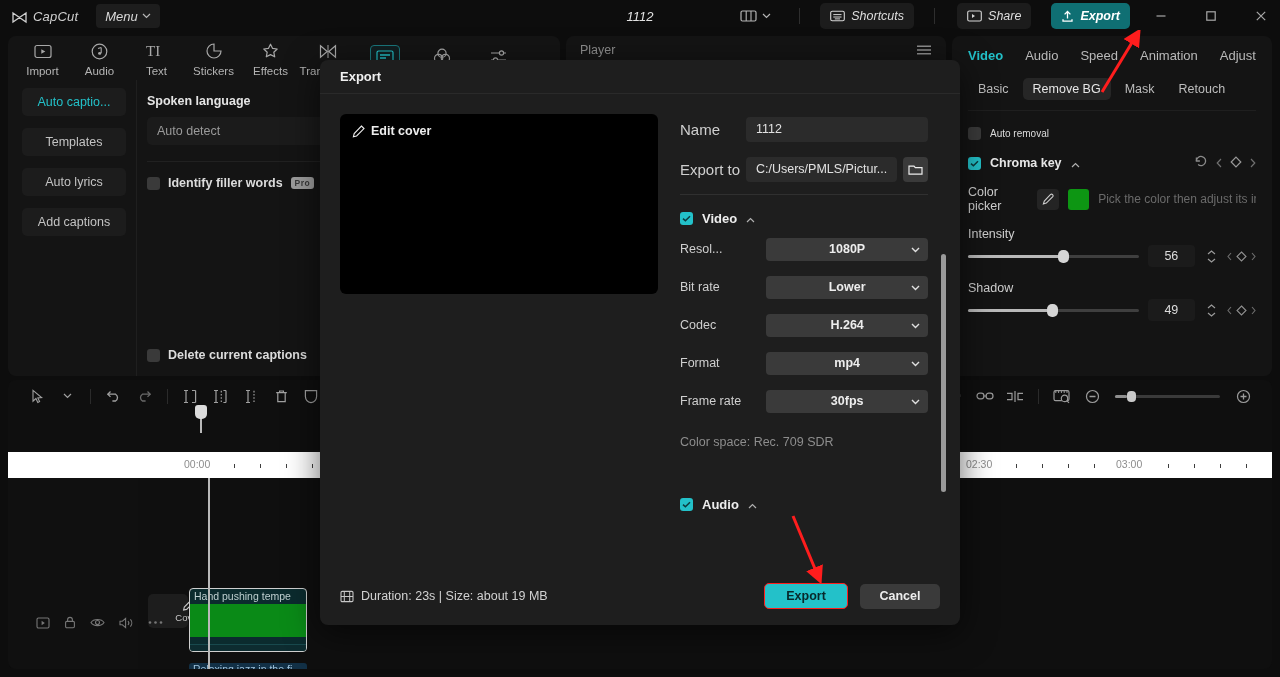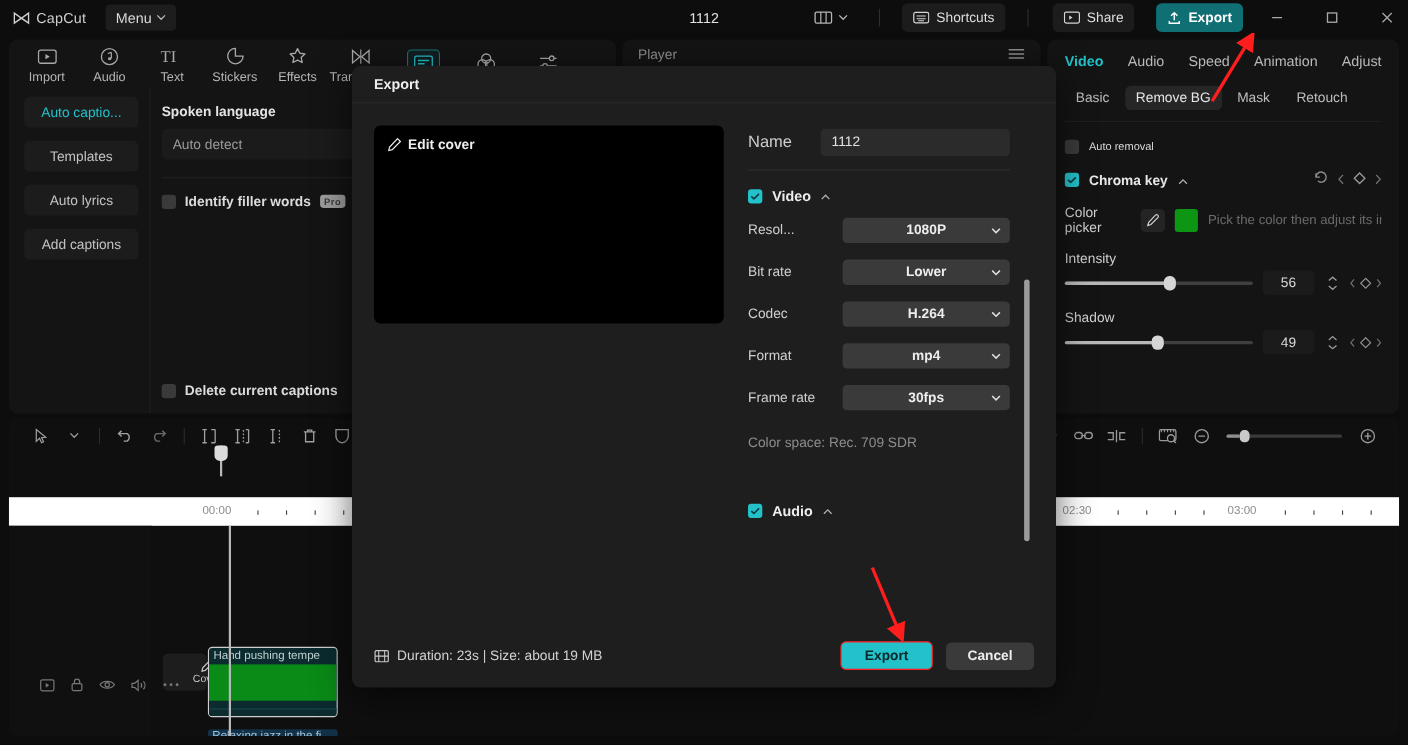--- a/index.html
+++ b/index.html
@@ -8,21 +8,21 @@
     background: #0a0a0a;
     font-family: "Liberation Sans", sans-serif;
     color: #d8d8d8;
     overflow: hidden;
   }
   .app { position: relative; width: 1280px; height: 677px; background: #0d0d0d; }
 
   
   .titlebar {
     position: absolute; top: 0; left: 0; width: 1280px; height: 32px;
-    background: #0d0d0d; display: flex; align-items: center;
+    background: #0d0d0d; display: flex; align-items: center; font-style: italic;
   }
   .logo-wrap { display: flex; align-items: center; gap: 6px; margin-left: 12px; }
   .logo-mark { width: 15px; height: 13px; position: relative; }
   .logo-text { font-size: 13px; color: #cfcfcf; letter-spacing: .2px; }
   .menu-btn {
     margin-left: 18px; height: 24px; padding: 0 9px; border-radius: 4px;
     background: #1d1d1d; display: flex; align-items: center; gap: 4px;
     font-size: 13px; color: #d9d9d9; cursor: pointer;
   }
   .proj-title {
@@ -778,20 +778,29 @@
             </svg>
           <span>Edit cover</span>
         </span>
       </div>
 
       <div class="form">
         <div class="frow">
           <span class="flabel">Name</span>
           <span class="finput">1112</span>
         </div>
+        <div class="frow">
+          <span class="flabel">Export to</span>
+          <span class="finput">C:/Users/PMLS/Pictur...</span>
+          <span class="folder-btn">
+            <svg width="15" height="13" viewBox="0 0 15 13">
+                <path d="M1 3.2 V11.2 H14 V4.6 H7.3 L6 3.2 Z" fill="none" stroke="#ededed" stroke-width="1.2"></path>
+              </svg>
+          </span>
+        </div>
         <div class="fdiv"></div>
 
         <div class="grouphead">
           <span class="chk-on">
             <svg width="9" height="7" viewBox="0 0 9 7">
                 <path d="M1 3.6 L3.4 5.8 L8 1.2" fill="none" stroke="#0c3b3e" stroke-width="1.5"></path>
               </svg>
           </span>
           <span class="gname">Video</span>
           <span>

